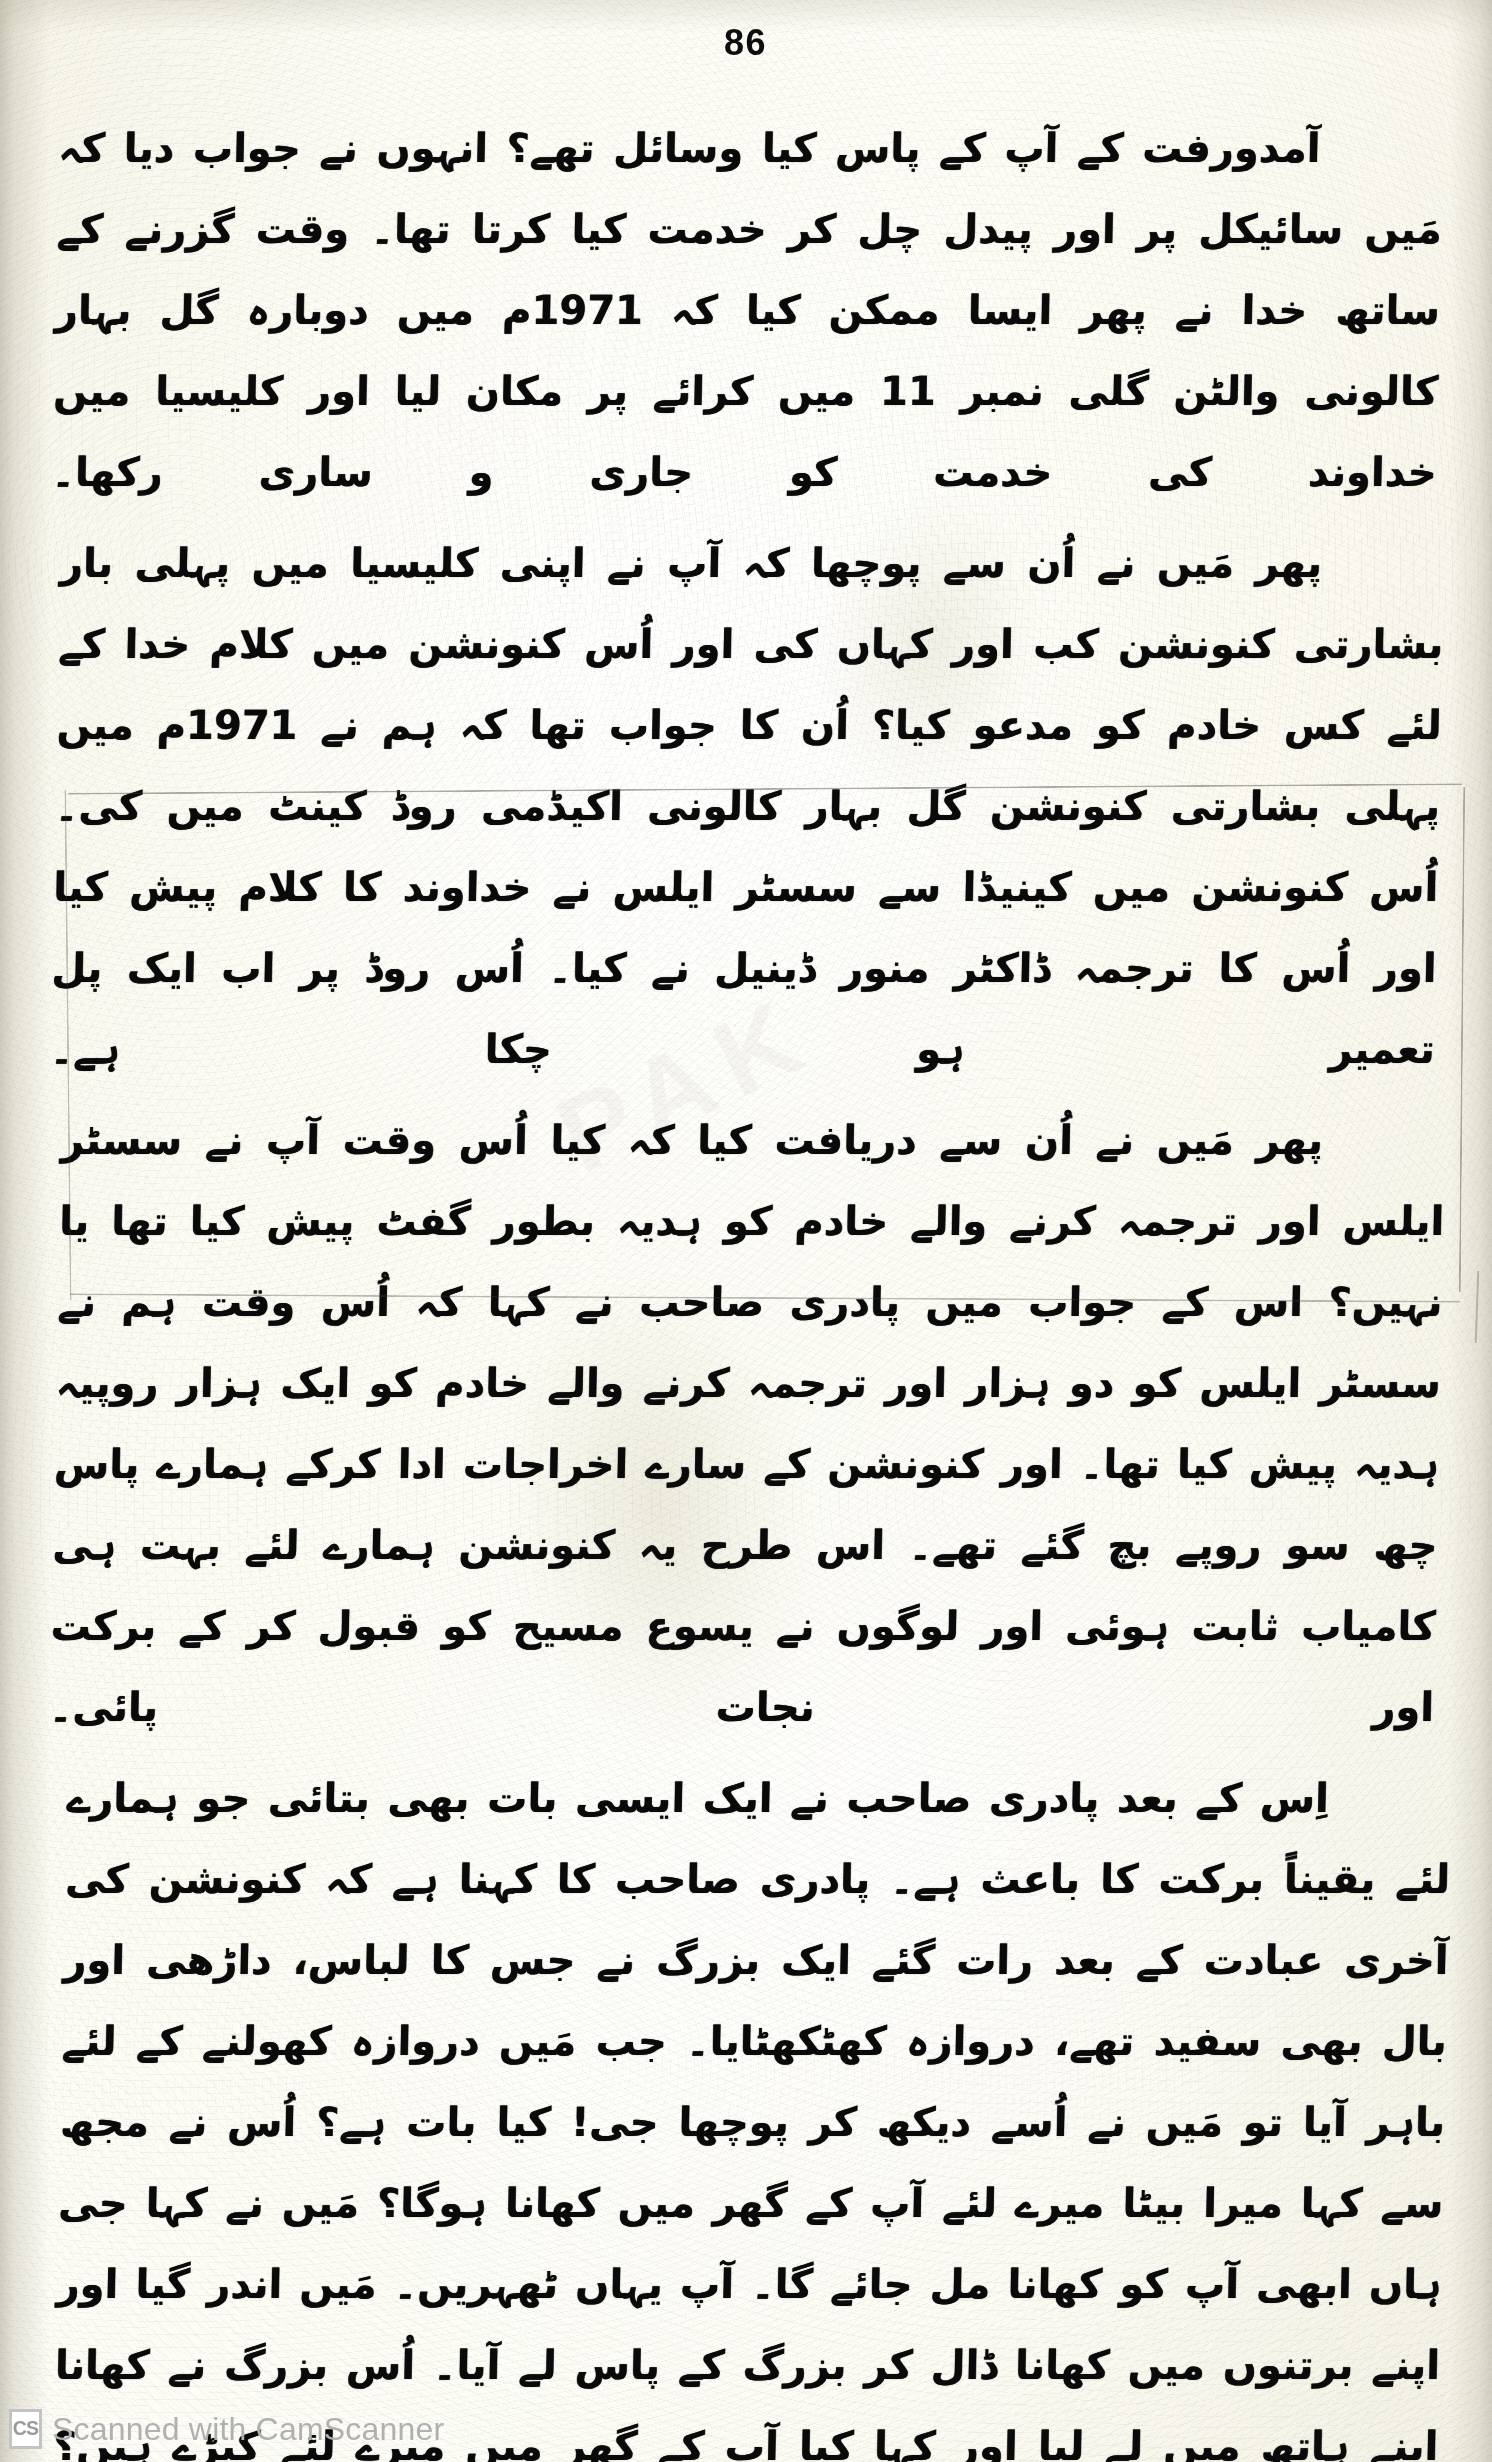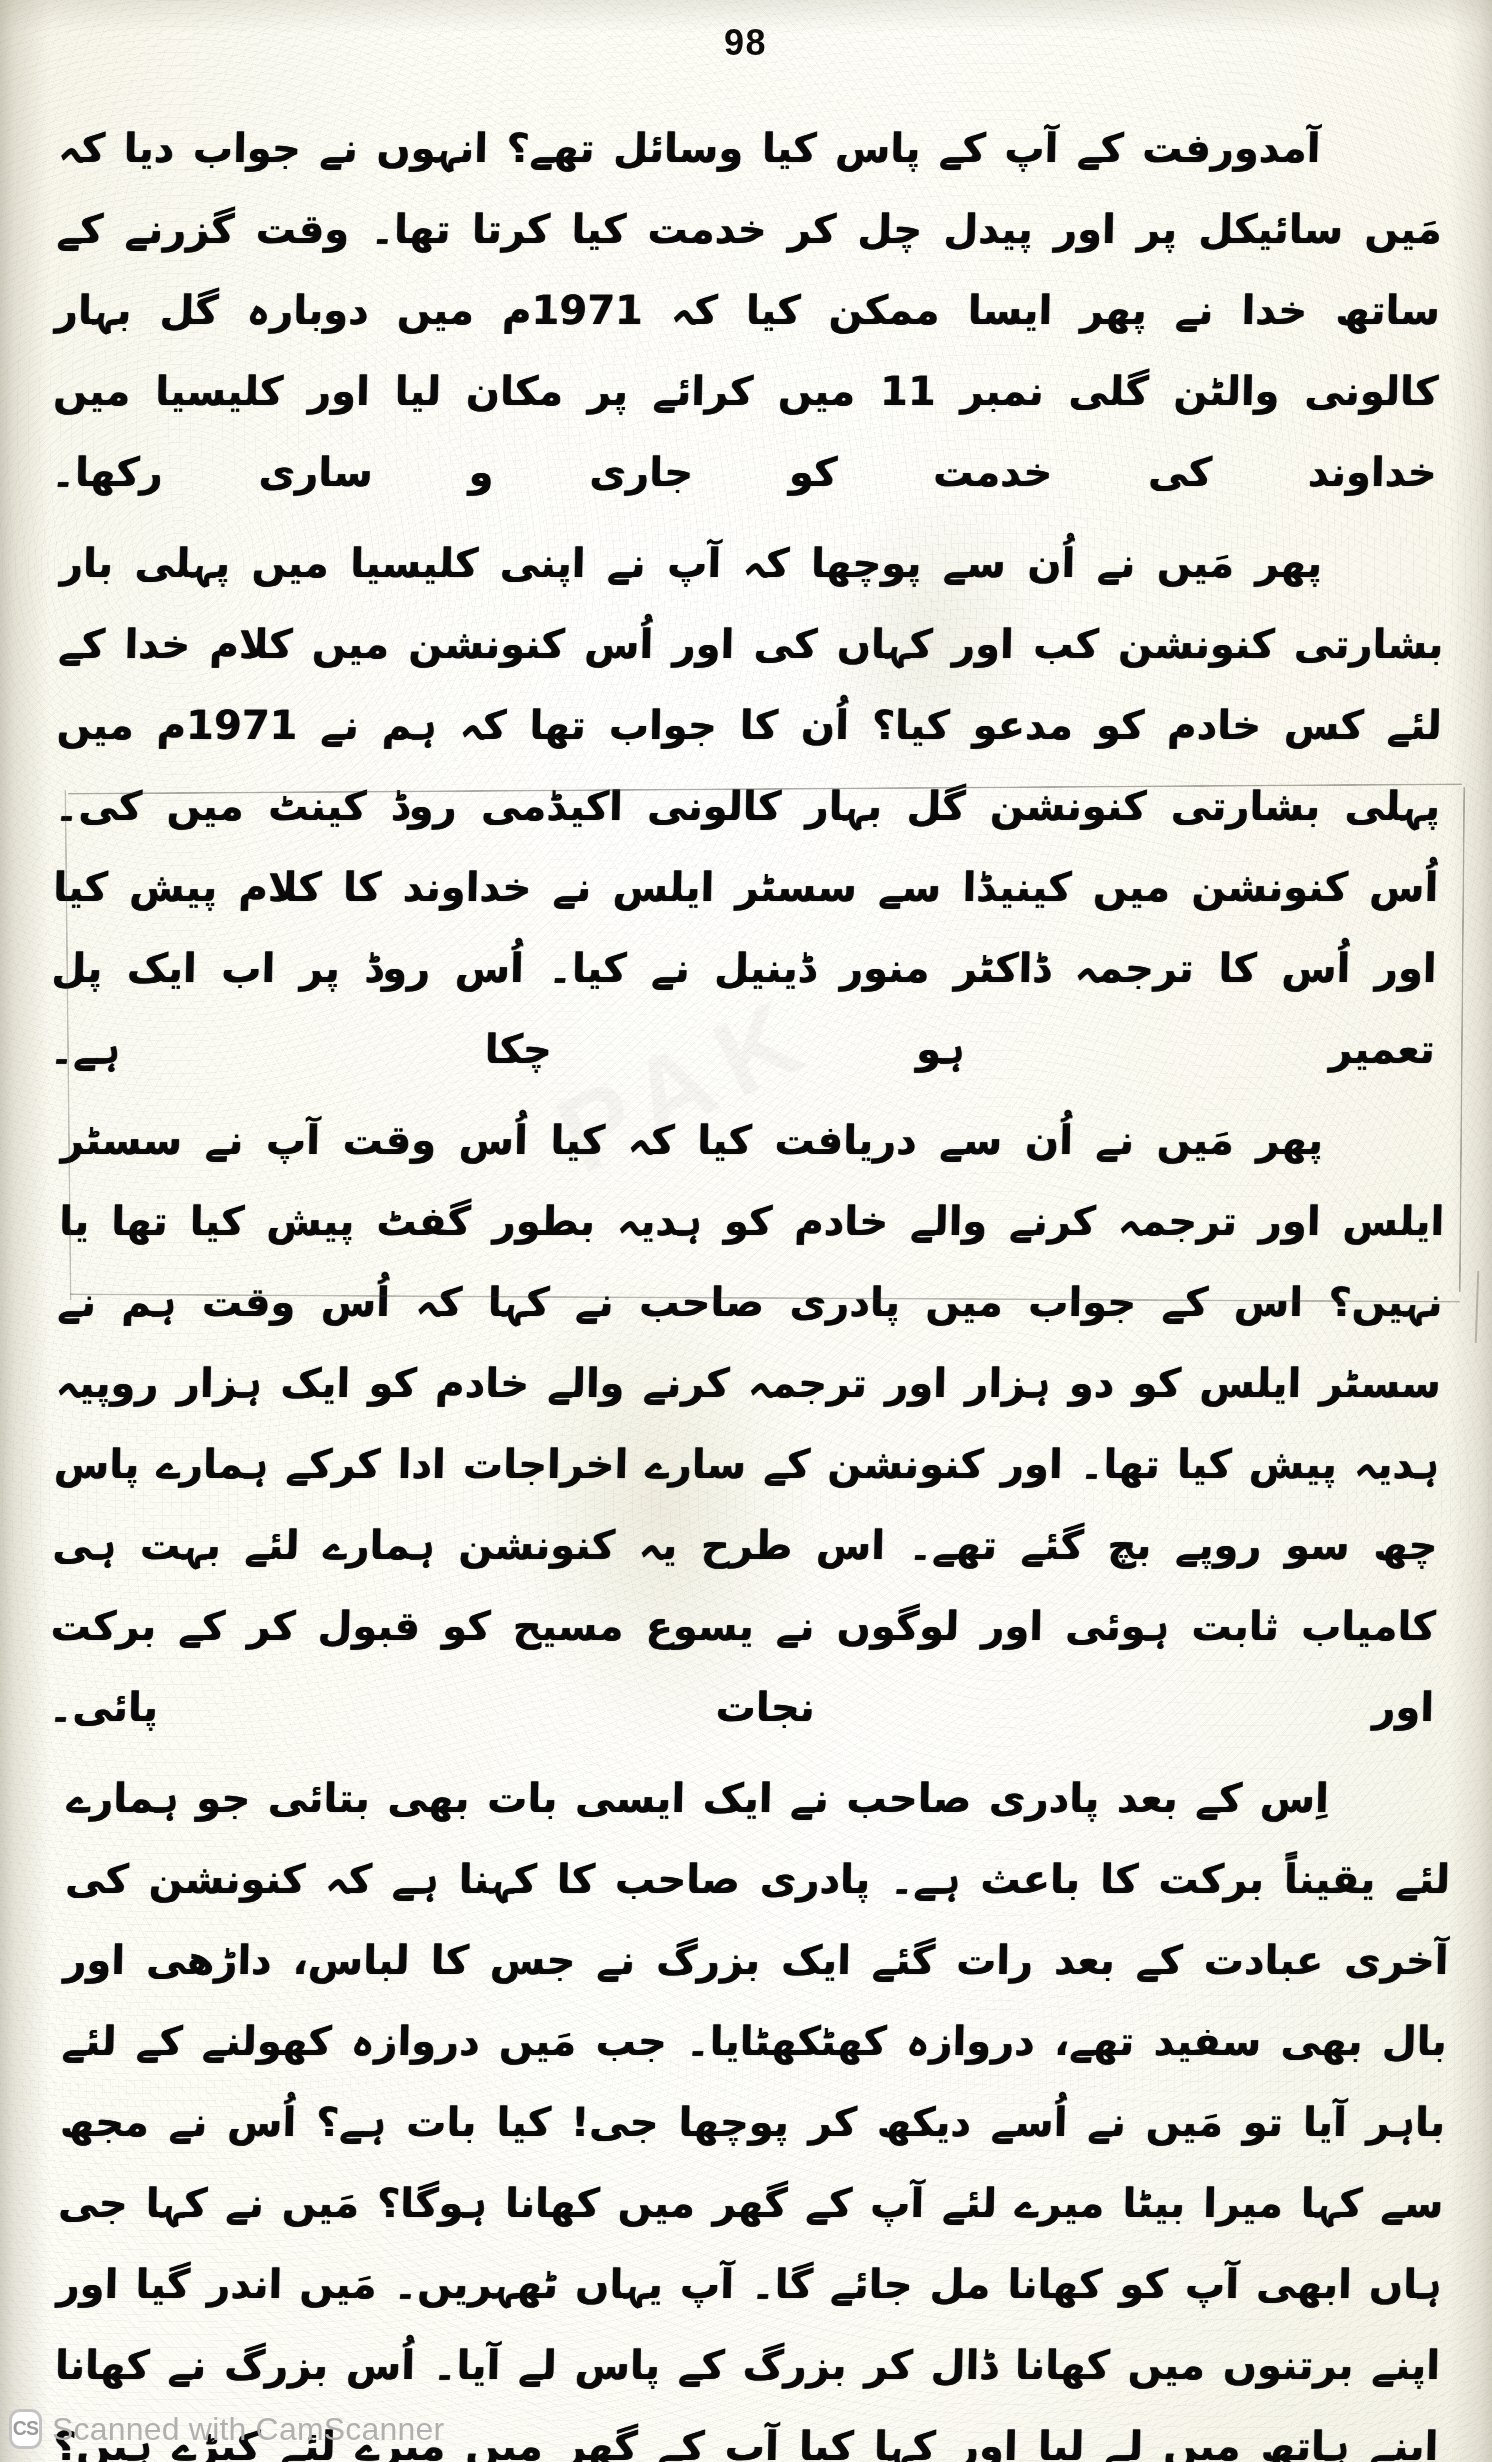--- a/index.html
+++ b/index.html
@@ -175,21 +175,21 @@
     bottom: 13px;
     display: flex;
     align-items: center;
     gap: 10px;
     direction: ltr;
   }
   .cs-badge {
     width: 33px;
     height: 40px;
     border: 3.6px solid #c3c3c3;
-    border-radius: 11px;
+    border-radius: 0;
     display: flex;
     align-items: center;
     justify-content: center;
     font-family: "Liberation Sans", sans-serif;
     font-size: 19.5px;
     font-weight: 700;
     color: #9a9a9a;
     background: #ffffff;
     box-sizing: border-box;
     line-height: 1;
@@ -224,21 +224,21 @@
 
 <div class="page">
 
   <div class="paper-tone"></div>
   <div class="paper-noise"></div>
   <div class="scan-smudge-a"></div>
   <div class="scan-smudge-b"></div>
 
   <div class="ghost-watermark">PAK</div>
 
-  <div class="page-number">98</div>
+  <div class="page-number">86</div>
 
   <div class="body-text">
     <p class="para indent">آمدورفت کے آپ کے پاس کیا وسائل تھے؟ انہوں نے جواب دیا کہ مَیں سائیکل پر اور پیدل چل کر خدمت کیا کرتا تھا۔ وقت گزرنے کے ساتھ خدا نے پھر ایسا ممکن کیا کہ 1971م میں دوبارہ گل بہار کالونی والٹن گلی نمبر 11 میں کرائے پر مکان لیا اور کلیسیا میں خداوند کی خدمت کو جاری و ساری رکھا۔</p>
     <p class="para indent">پھر مَیں نے اُن سے پوچھا کہ آپ نے اپنی کلیسیا میں پہلی بار بشارتی کنونشن کب اور کہاں کی اور اُس کنونشن میں کلام خدا کے لئے کس خادم کو مدعو کیا؟ اُن کا جواب تھا کہ ہم نے 1971م میں پہلی بشارتی کنونشن گل بہار کالونی اکیڈمی روڈ کینٹ میں کی۔ اُس کنونشن میں کینیڈا سے سسٹر ایلس نے خداوند کا کلام پیش کیا اور اُس کا ترجمہ ڈاکٹر منور ڈینیل نے کیا۔ اُس روڈ پر اب ایک پل تعمیر ہو چکا ہے۔</p>
     <p class="para indent">پھر مَیں نے اُن سے دریافت کیا کہ کیا اُس وقت آپ نے سسٹر ایلس اور ترجمہ کرنے والے خادم کو ہدیہ بطور گفٹ پیش کیا تھا یا نہیں؟ اس کے جواب میں پادری صاحب نے کہا کہ اُس وقت ہم نے سسٹر ایلس کو دو ہزار اور ترجمہ کرنے والے خادم کو ایک ہزار روپیہ ہدیہ پیش کیا تھا۔ اور کنونشن کے سارے اخراجات ادا کرکے ہمارے پاس چھ سو روپے بچ گئے تھے۔ اس طرح یہ کنونشن ہمارے لئے بہت ہی کامیاب ثابت ہوئی اور لوگوں نے یسوع مسیح کو قبول کر کے برکت اور نجات پائی۔</p>
     <p class="para indent last-natural">اِس کے بعد پادری صاحب نے ایک ایسی بات بھی بتائی جو ہمارے لئے یقیناً برکت کا باعث ہے۔ پادری صاحب کا کہنا ہے کہ کنونشن کی آخری عبادت کے بعد رات گئے ایک بزرگ نے جس کا لباس، داڑھی اور بال بھی سفید تھے، دروازہ کھٹکھٹایا۔ جب مَیں دروازہ کھولنے کے لئے باہر آیا تو مَیں نے اُسے دیکھ کر پوچھا جی! کیا بات ہے؟ اُس نے مجھ سے کہا میرا بیٹا میرے لئے آپ کے گھر میں کھانا ہوگا؟ مَیں نے کہا جی ہاں ابھی آپ کو کھانا مل جائے گا۔ آپ یہاں ٹھہریں۔ مَیں اندر گیا اور اپنے برتنوں میں کھانا ڈال کر بزرگ کے پاس لے آیا۔ اُس بزرگ نے کھانا اپنے ہاتھ میں لے لیا اور کہا کیا آپ کے گھر میں میرے لئے کپڑے ہیں؟ مَیں نے کہا جی ہاں۔ لیکن بات یہ ہے کہ اِس وقت میرے اپنے سلے ہوئے کپڑے گھر میں موجود ہیں آپ حکم کریں تو مَیں آپ کو لا کر دوں۔ بزرگ نے کہا آپ کے جتنے بھی کپڑے ہیں وہ لا کر مجھے دے دیں۔ مَیں نے بزرگ کے کہنے پر اپنے پہنے ہوئے کپڑوں کے علاوہ باقی تمام کپڑے اُس بزرگ کو دے دیئے۔ پھر اُس نے کہا کیا آپ کی بیوی کے کپڑے بھی ہیں؟</p>
   </div>
 
   <div class="pencil-box seg-top"></div>
   <div class="pencil-box seg-right"></div>

